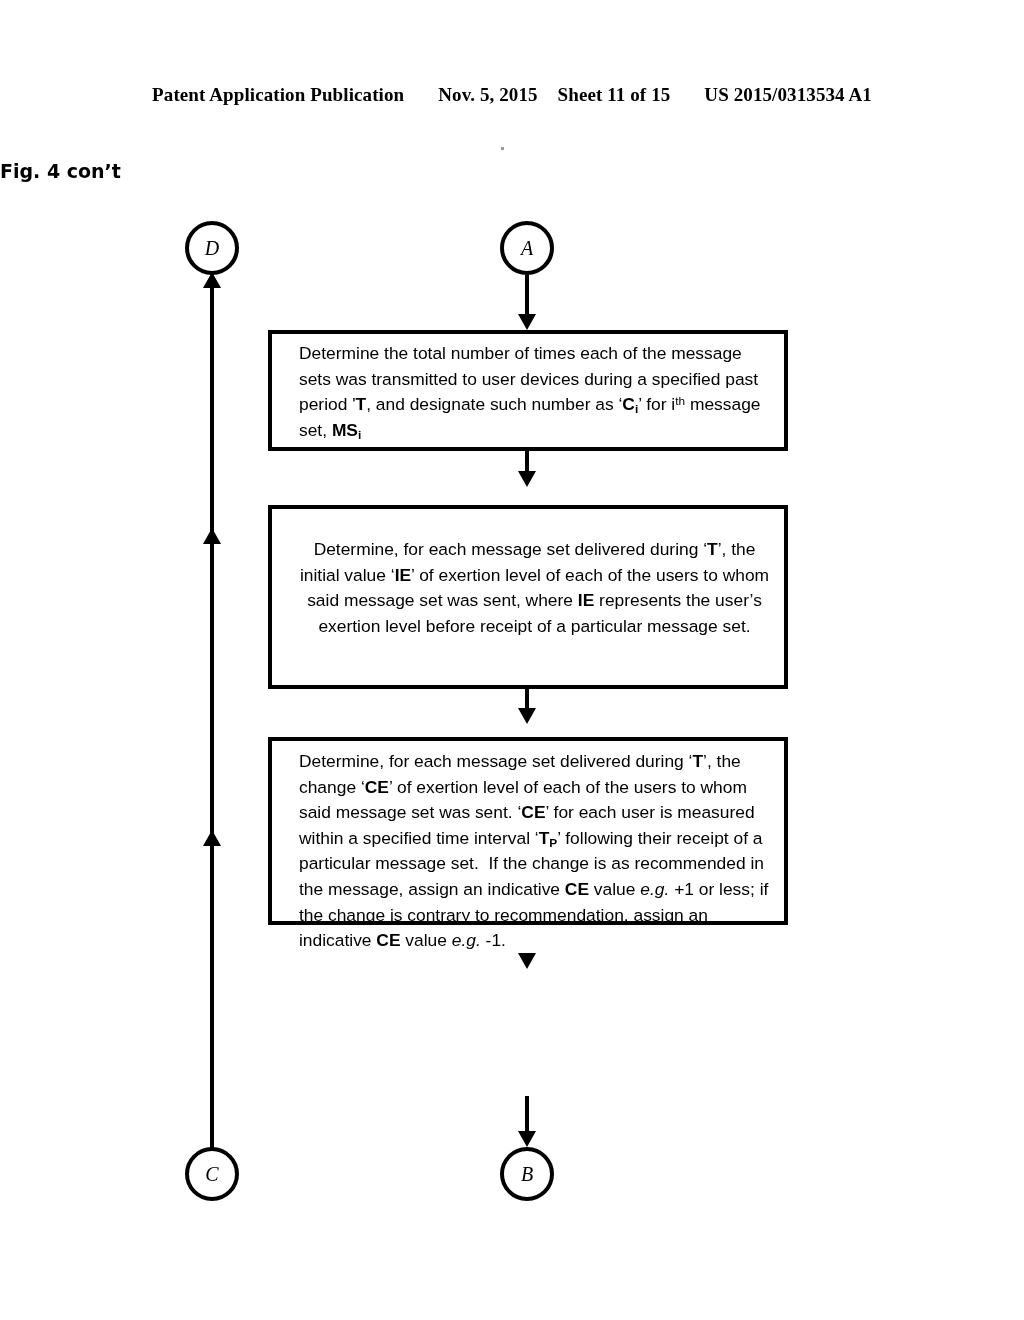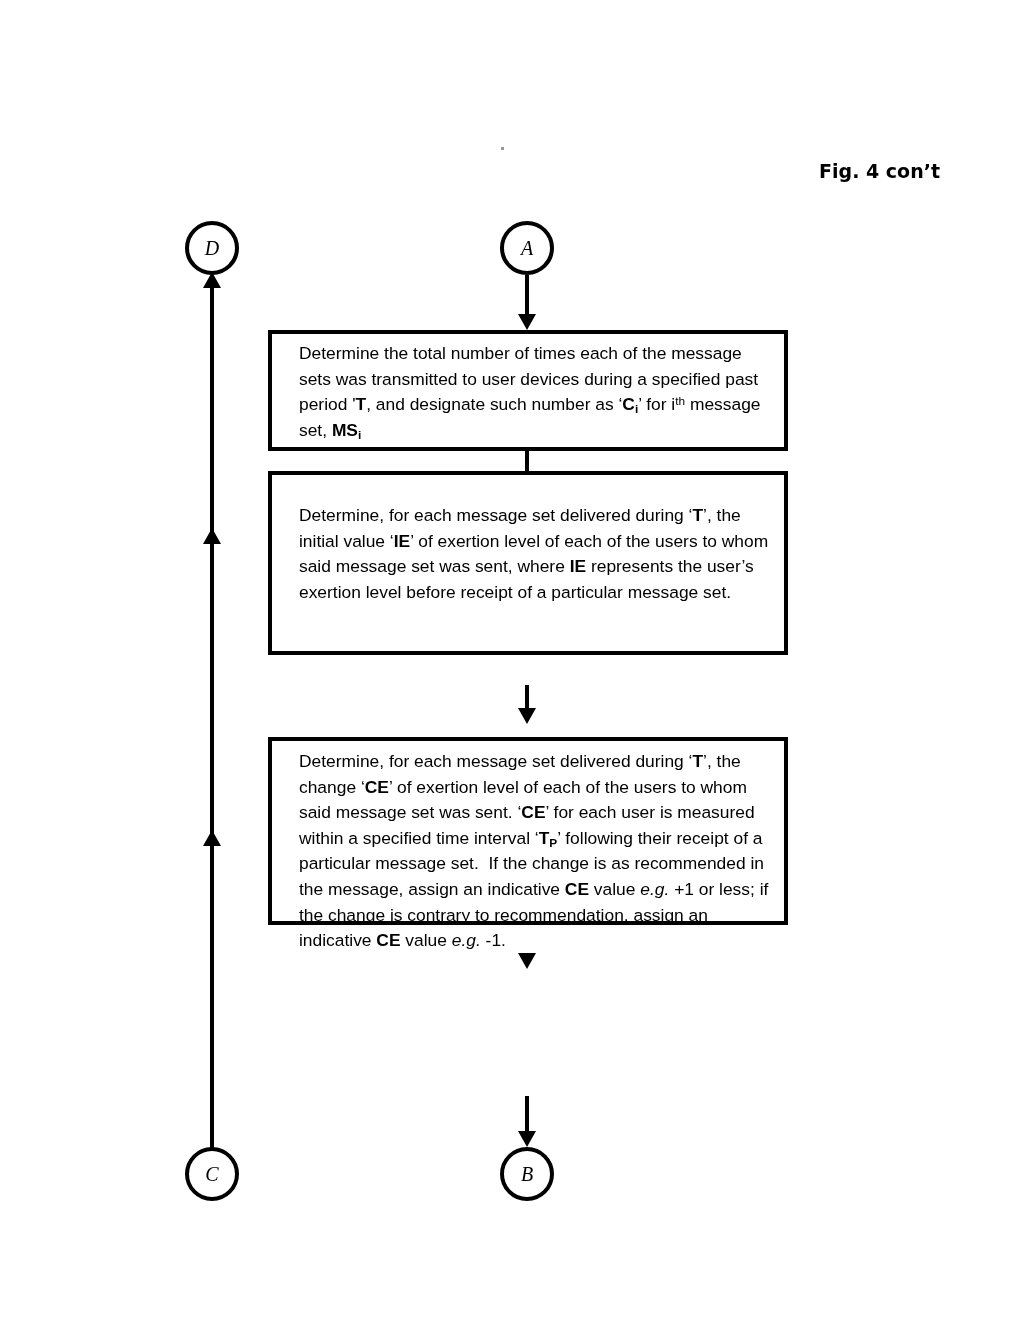--- a/index.html
+++ b/index.html
@@ -34,25 +34,24 @@
   .hdr-gap-lg { width: 34px; }
   .hdr-gap-md { width: 20px; }
   .hdr-gap-xl { width: 34px; }
 
   
   .fig-title {
     position: absolute;
     left: 0;
     top: 160px;
     width: 924px;
-    text-align: right;
+    text-align: left;
     font-family: "DejaVu Sans", sans-serif;
     font-weight: bold;
     font-size: 19px;
-    padding-left: 16px;
   }
   .speck {
     position: absolute;
     left: 501px;
     top: 147px;
     width: 3px;
     height: 3px;
     background: #999999;
   }
 
@@ -89,21 +88,21 @@
     line-height: 25.6px;
     color: #000000;
     z-index: 2;
     padding-left: 16px;
   }
   .pbox .inner {
     padding: 9px 14px 8px 11px;
   }
   #box1 { top: 330px; height: 121px; }
   #box1 .inner { padding-top: 7px; }
-  #box2 { top: 471px; height: 184px; }
+  #box2 { top: 505px; height: 184px; text-align: center; }
   #box2 .inner { padding-top: 28px; }
   #box3 { top: 737px; height: 188px; }
   #box3 .inner { padding-top: 8px; }
   #box4 { top: 974px; height: 122px; }
   #box4 .inner { padding-top: 30px; }
 
   .pbox b { font-weight: bold; }
   .pbox i { font-style: italic; }
   sub { font-size: 0.68em; vertical-align: -0.22em; line-height: 0; }
   sup { font-size: 0.68em; vertical-align: 0.45em; line-height: 0; }
@@ -130,20 +129,23 @@
     border-left: 9px solid transparent;
     border-right: 9px solid transparent;
     border-bottom: 16px solid #000000;
   }
 </style>
 </head>
 <body>
 
 <div id="page">
 
+  <div class="pub-header">
+    <span>Patent Application Publication</span><span class="hdr-gap-lg"></span><span>Nov. 5, 2015</span><span class="hdr-gap-md"></span><span>Sheet 11 of 15</span><span class="hdr-gap-xl"></span><span>US 2015/0313534 A1</span>
+  </div>
 
   <div class="speck"></div>
 
   <div class="fig-title">Fig. 4 con’t</div>
 
   <div class="conn" id="conn-d">D</div>
   <div class="conn" id="conn-a">A</div>
   <div class="conn" id="conn-c">C</div>
   <div class="conn" id="conn-b">B</div>
 

